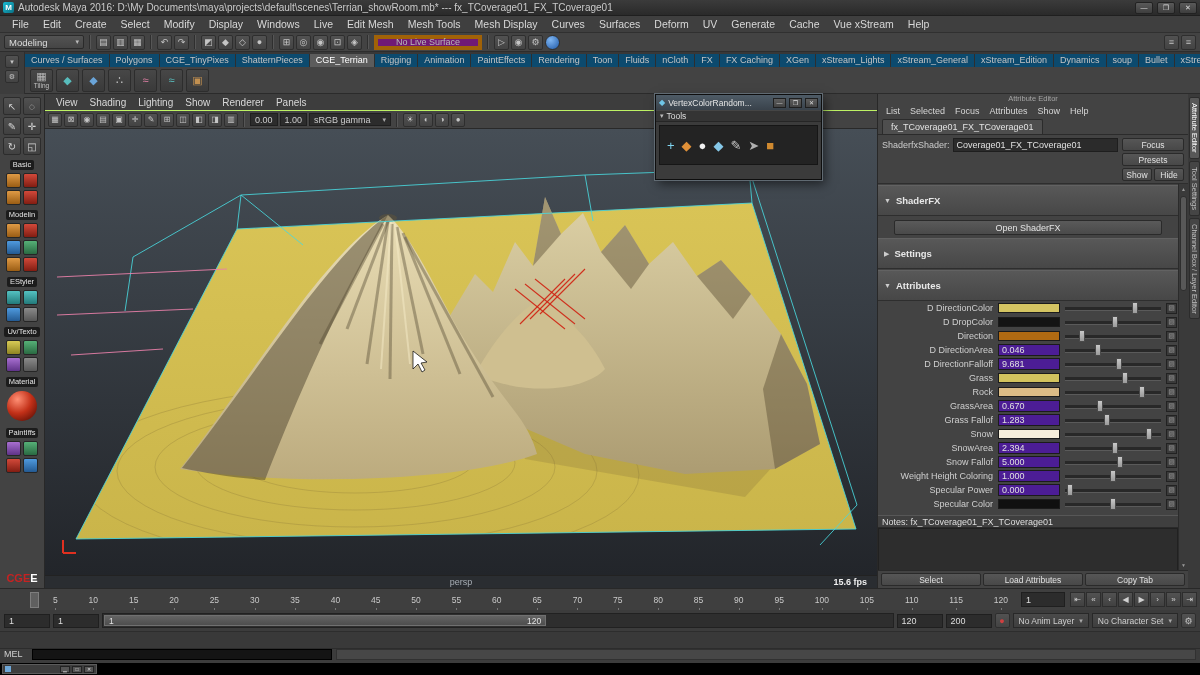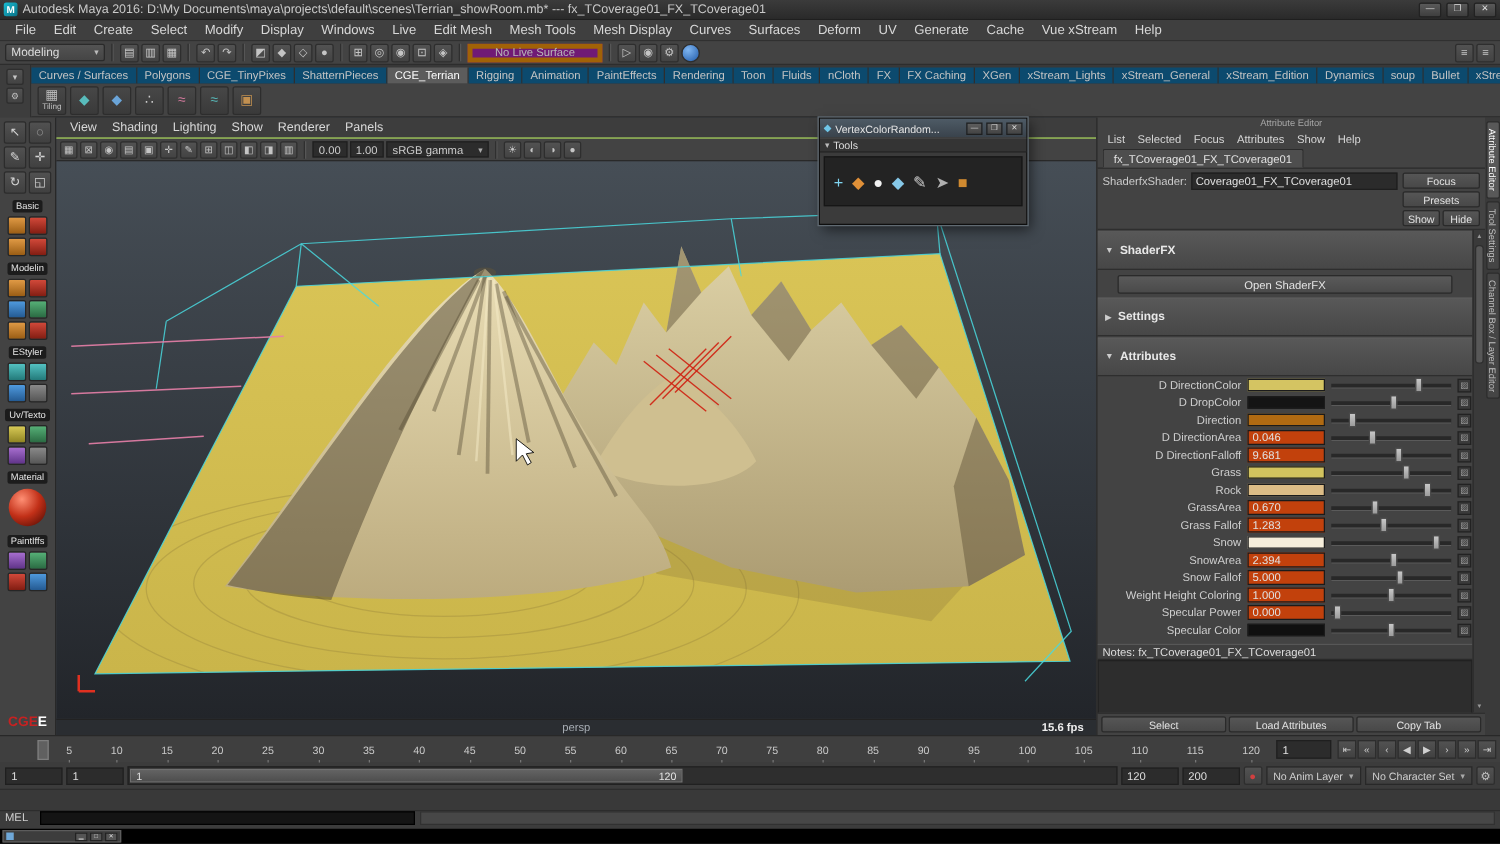--- a/index.html
+++ b/index.html
@@ -94,21 +94,21 @@
   .ae-scrollbar{position:absolute;right:0;top:0;bottom:0;width:10px;background:#3a3a3a;border-left:1px solid #2b2b2b;font-size:5px;color:#999;text-align:center}
   .ae-thumb{position:absolute;top:12px;left:1px;width:7px;height:95px;background:#585858;border-radius:3px;border:1px solid #2e2e2e}
   .sb-arrow{position:absolute;left:0;width:9px;height:10px;line-height:10px}
   .sb-arrow.up{top:0}.sb-arrow.down{bottom:0}
   .sec-hdr{height:31px;background:linear-gradient(#585858,#474747);border-top:1px solid #626262;border-bottom:1px solid #2e2e2e;display:flex;align-items:center;gap:5px;padding:0 6px;font-size:9.5px;font-weight:bold;color:#e8e8e8;margin-top:1px}
   .sec-hdr .arr{font-size:7px;font-weight:normal;color:#ccc}
   .open-sfx{margin:4px 16px 3px;height:15px;background:linear-gradient(#5a5a5a,#4a4a4a);border:1px solid #2a2a2a;border-radius:2px;font-size:9px;color:#e4e4e4;text-align:center;line-height:14px}
   .attr-row{height:14px;display:flex;align-items:center;padding-left:2px}
   .attr-label{width:118px;text-align:right;font-size:9px;color:#cfcfcf;padding-right:5px;white-space:nowrap;overflow:hidden;flex:none}
   .attr-swatch{width:62px;height:10px;border:1px solid #1b1b1b;flex:none}
-  .attr-field{width:62px;height:12px;background:#c2410c;border:1px solid #1b1b1b;font-size:9px;color:#e0e0e0;padding:0 3px;display:flex;align-items:center;flex:none}
+  .attr-field{width:62px;height:12px;background:#4c1d95;border:1px solid #1b1b1b;font-size:9px;color:#e0e0e0;padding:0 3px;display:flex;align-items:center;flex:none}
   .attr-slider{flex:1;height:12px;position:relative;margin:0 5px}
   .attr-slider::before{content:"";position:absolute;left:0;right:0;top:5px;height:3px;background:#282828;border-bottom:1px solid #5a5a5a}
   .attr-handle{position:absolute;top:0;width:6px;height:12px;background:linear-gradient(#c8c8c8,#9a9a9a);border:1px solid #4a4a4a}
   .attr-map{width:11px;height:11px;background:#3a3a3a;border:1px solid #222;margin-right:1px;font-size:7px;color:#999;display:flex;align-items:center;justify-content:center;flex:none}
   .attr-map::after{content:"▨"}
   .attr-check{width:10px;height:10px;background:#2b2b2b;border:1px solid #1b1b1b;color:#ececec;font-size:8px;line-height:9px;text-align:center;margin-right:4px;flex:none}
   .attr-check::after{content:"✔"}
   .notes-hdr{height:13px;background:#3f3f3f;border-top:1px solid #575757;border-bottom:1px solid #2a2a2a;font-size:9px;color:#dedede;padding:0 4px;line-height:12px;margin-top:4px;white-space:nowrap;overflow:hidden}
   .notes-box{height:52px;background:#2d2d2d;border:1px solid #212121}
   .ae-footer{height:18px;display:flex;gap:2px;padding:2px 3px;border-top:1px solid #2a2a2a}

